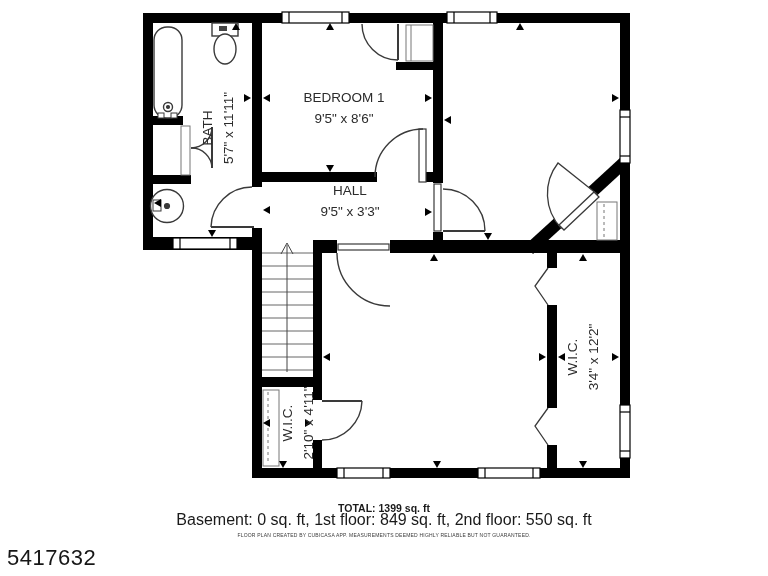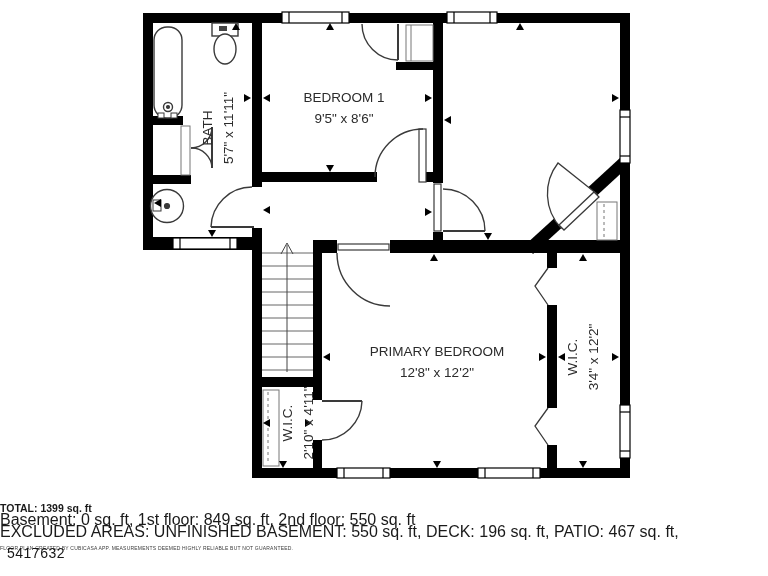--- a/index.html
+++ b/index.html
@@ -3,25 +3,25 @@
 <meta charset="utf-8">
 <style>
   html,body{margin:0;padding:0;background:#fff;}
   .screen{position:relative;width:768px;height:576px;background:#ffffff;overflow:hidden;
           font-family:"Liberation Sans",sans-serif;}
   .plan{position:absolute;left:0;top:0;width:768px;height:500px;}
   .plan svg{position:absolute;left:0;top:0;}
   .room-label{position:absolute;transform:translate(-50%,-50%);text-align:center;
               color:#2b2b2b;font-size:13.5px;line-height:1.55;white-space:nowrap;}
   .room-label.rot{transform:translate(-50%,-50%) rotate(-90deg);}
-  .summary{position:absolute;left:0;top:502px;width:768px;color:#1a1a1a;}
+  .summary{position:absolute;left:0;top:502px;width:768px;text-align:center;color:#1a1a1a;}
   .summary .line{font-size:16px;line-height:12.2px;}
   .summary .total{font-weight:bold;font-size:10.5px;}
   .summary .disclaimer{margin-top:6px;font-size:5px;color:#3a3a3a;letter-spacing:.2px;}
-  .plan-id{position:absolute;left:7px;top:545px;font-size:14px;color:#161616;letter-spacing:.5px;}
+  .plan-id{position:absolute;left:7px;top:545px;font-size:22px;color:#161616;letter-spacing:.5px;}
 </style>
 </head>
 <body>
 
 <div class="screen">
   <div class="plan">
     <svg width="768" height="500" viewBox="0 0 768 500">
 
       <g fill="#000">
         <rect x="143" y="13" width="487" height="10"></rect>
@@ -222,35 +222,34 @@
     </svg>
 
     <div class="room-label rot" style="left:219px;top:128px">
       <div>BATH</div>
       <div>5'7" x 11'11"</div>
     </div>
     <div class="room-label" style="left:344px;top:109px">
       <div>BEDROOM 1</div>
       <div>9'5" x 8'6"</div>
     </div>
-    <div class="room-label" style="left:437px;top:363px">
-      <div>PRIMARY BEDROOM</div>
-      <div>12'8" x 12'2"</div>
+    <div class="room-label" style="left:350px;top:202px">
+      <div>HALL</div>
+      <div>9'5" x 3'3"</div>
     </div>
     <div class="room-label rot" style="left:299px;top:423px">
       <div>W.I.C.</div>
       <div>2'10" x 4'11"</div>
     </div>
     <div class="room-label rot" style="left:584px;top:357px">
       <div>W.I.C.</div>
       <div>3'4" x 12'2"</div>
     </div>
   </div>
 
   <div class="summary">
     <div class="line total">TOTAL: 1399 sq. ft</div>
     <div class="line">Basement: 0 sq. ft, 1st floor: 849 sq. ft, 2nd floor: 550 sq. ft</div>
-    <div class="line">EXCLUDED AREAS: UNFINISHED BASEMENT: 550 sq. ft, DECK: 196 sq. ft, PATIO: 467 sq. ft,</div>
     <div class="disclaimer">FLOOR PLAN CREATED BY CUBICASA APP. MEASUREMENTS DEEMED HIGHLY RELIABLE BUT NOT GUARANTEED.</div>
   </div>
 
   <div class="plan-id">5417632</div>
 </div>
 
 </body></html>

